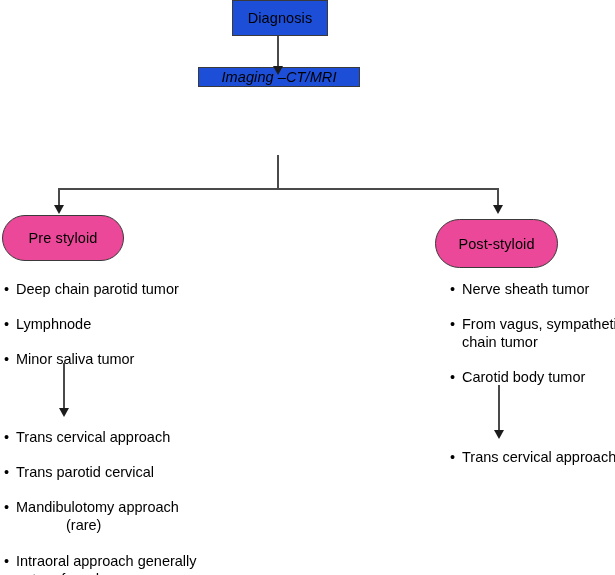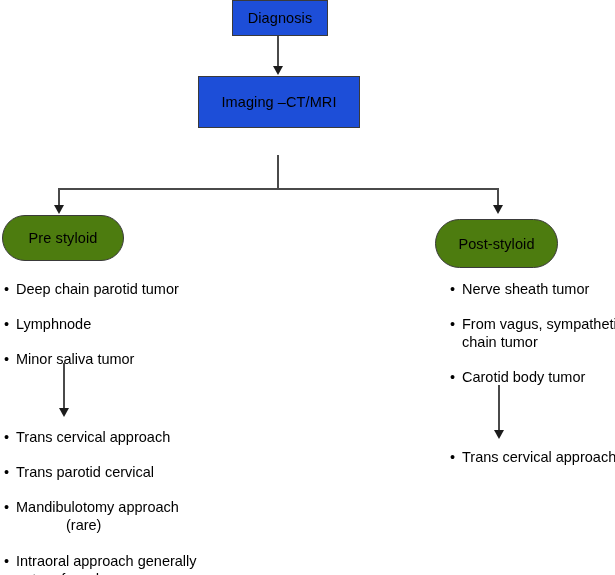--- a/index.html
+++ b/index.html
@@ -27,34 +27,34 @@
     display: flex;
     align-items: center;
     justify-content: center;
     font-size: 14.5px;
     color: #000000;
     box-sizing: border-box;
     letter-spacing: 0.1px;
   }
   .round-node {
     position: absolute;
-    background: #4d7c0f;
+    background: #ec4899;
     border: 1px solid #3a3a3a;
     border-radius: 999px;
     display: flex;
     align-items: center;
     justify-content: center;
     font-size: 14.5px;
     color: #000000;
     box-sizing: border-box;
     letter-spacing: 0.1px;
   }
 
   #node-diagnosis { left: 232px; top: 0px;  width: 96px;  height: 36px; }
-  #node-imaging   { left: 198px; top: 76px; width: 162px; height: 52px; }
+  #node-imaging   { left: 198px; top: 67px; width: 162px; height: 20px; font-style: italic; }
   #node-pre       { left: 2px;   top: 215px; width: 122px; height: 46px; }
   #node-post      { left: 435px; top: 219px; width: 123px; height: 49px; }
 
   
   .caption {
     position: absolute;
     font-size: 14.5px;
     white-space: nowrap;
     color: #000000;
   }

